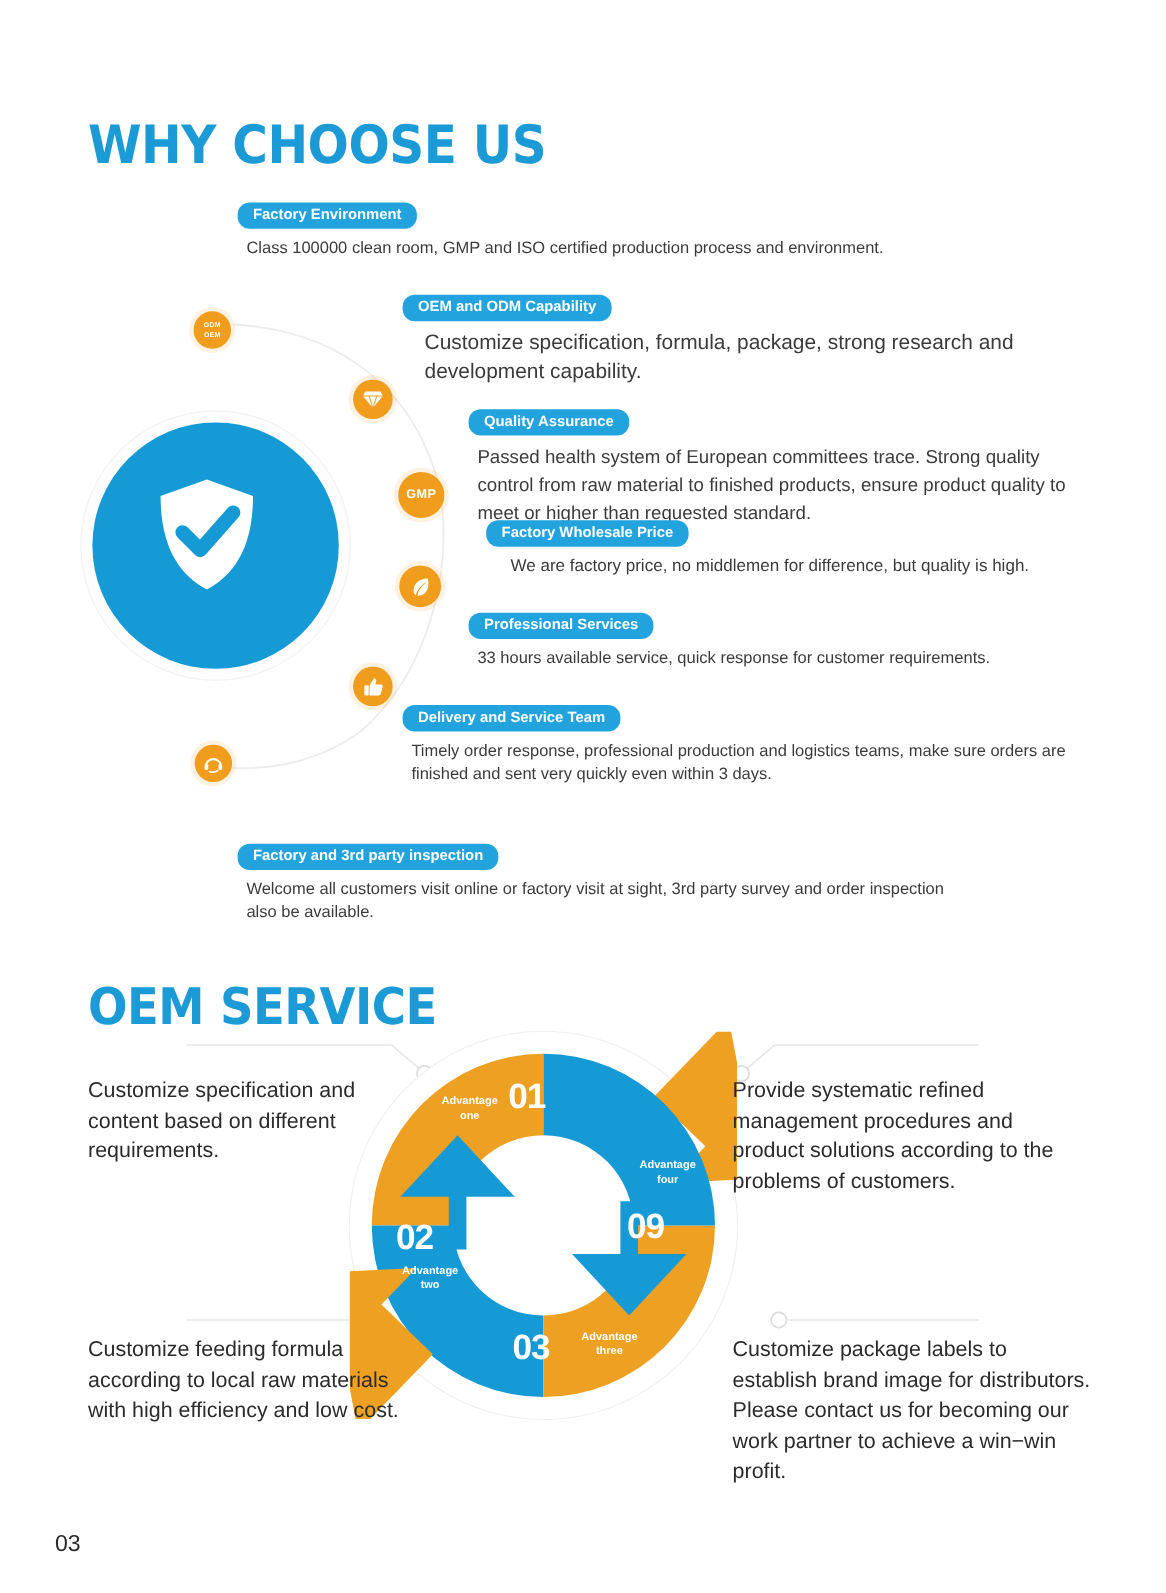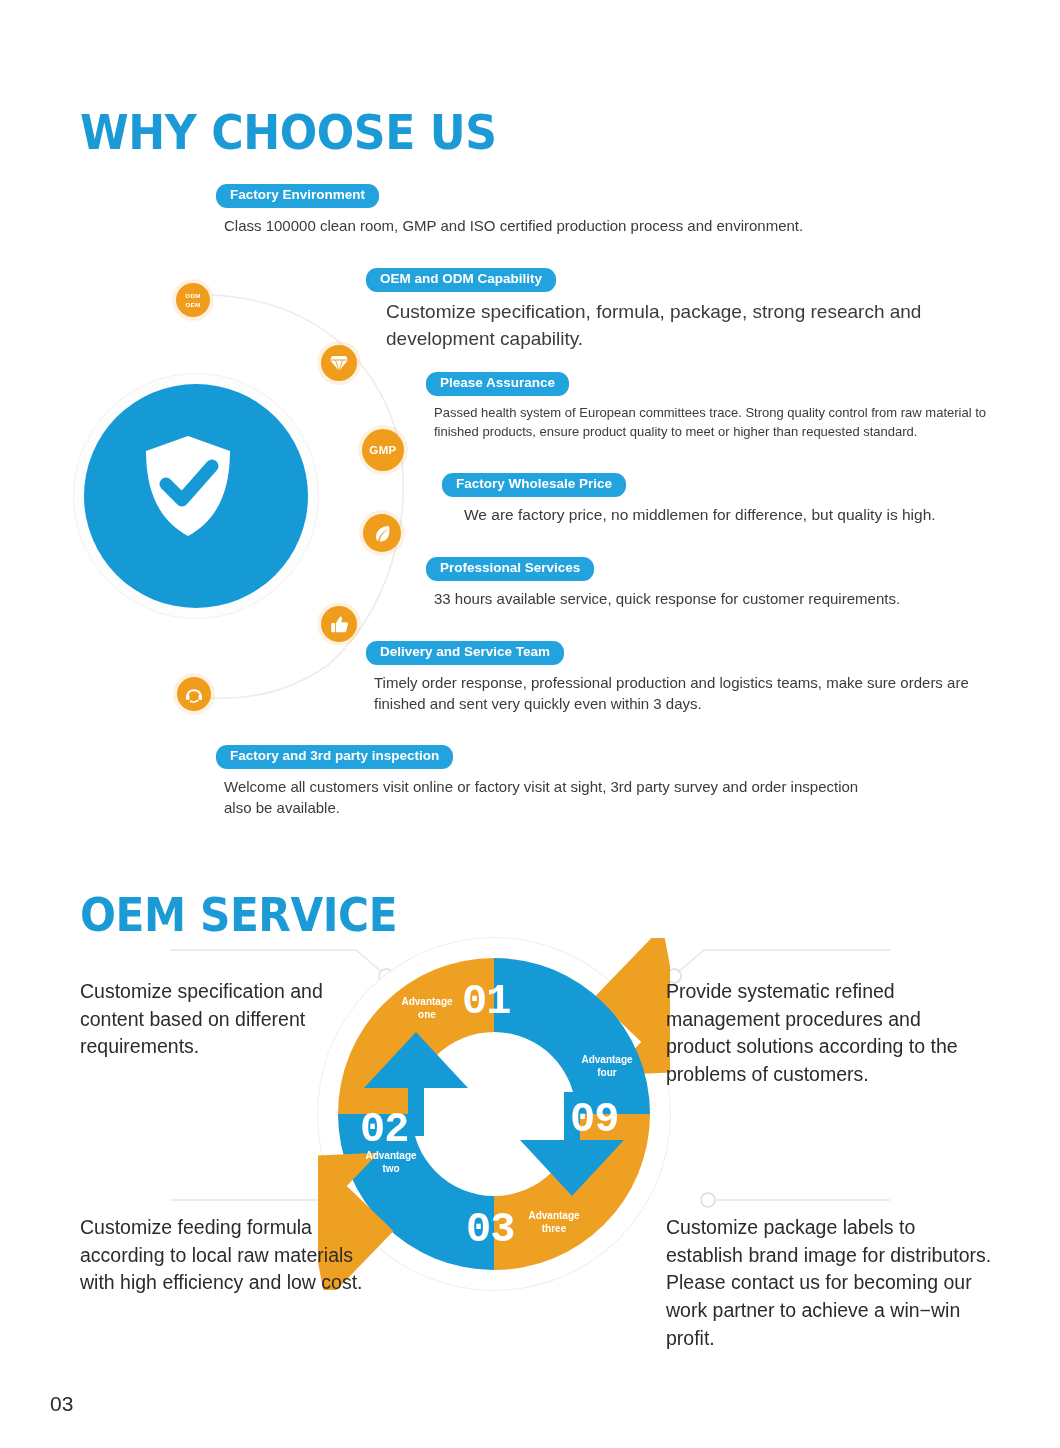--- a/index.html
+++ b/index.html
@@ -52,32 +52,32 @@
     line-height:1.42;
   }
 
   #blk1{left:216px;top:184px;}
   #blk1 .body{font-size:15px;margin-left:8px;}
 
   #blk2{left:366px;top:268px;}
   #blk2 .body{font-size:19px;margin-left:20px;width:600px;}
 
   #blk3{left:426px;top:372px;}
-  #blk3 .body{font-size:13px;margin-left:8px;width:556px;line-height:1.5;}
+  #blk3 .body{font-size:17px;margin-left:8px;width:556px;line-height:1.5;}
 
   #blk4{left:442px;top:473px;}
   #blk4 .body{font-size:15.5px;margin-left:22px;}
 
   #blk5{left:426px;top:557px;}
   #blk5 .body{font-size:15px;margin-left:8px;}
 
   #blk6{left:366px;top:641px;}
   #blk6 .body{font-size:15px;margin-left:8px;width:600px;}
 
-  #blk7{left:216px;top:745px;}
+  #blk7{left:216px;top:767px;}
   #blk7 .body{font-size:15px;margin-left:8px;width:660px;}
 
   
   .shield-wrap{position:absolute;left:74px;top:374px;width:244px;height:244px;}
   .shield-halo{
     position:absolute;inset:0;border-radius:50%;
     background:#fdfdfd;
     box-shadow:0 0 0 1px #f1f1f1;
   }
   .shield-circle{
@@ -106,21 +106,21 @@
   #node-headset{left:177px;top:677px;width:34px;height:34px;}
 
   
   .cycle{position:absolute;left:318px;top:938px;width:352px;height:352px;}
   .cycle-halo{
     position:absolute;left:0;top:0;width:352px;height:352px;border-radius:50%;
     background:#fff;box-shadow:0 0 0 1px #efefef;
   }
   .cycle svg{position:absolute;left:0;top:0;}
   .clabel{position:absolute;color:#fff;pointer-events:none;}
-  .cnum{font-size:42px;font-weight:700;font-family:Liberation Mono, monospace;letter-spacing:-1px;}
+  .cnum{font-size:32px;font-weight:700;font-family:Liberation Sans, sans-serif;letter-spacing:-1px;}
   .cadv{font-size:10px;font-weight:700;line-height:1.25;text-align:center;}
 
   
   .oem-text{
     position:absolute;
     font-size:19.5px;
     line-height:1.42;
     color:#2b2b2b;
   }
   #oem-t1{left:80px;top:978px;width:300px;}
@@ -204,21 +204,21 @@
     <span class="pill">Factory Environment</span>
     <div class="body">Class 100000 clean room, GMP and ISO certified production process and environment.</div>
   </div>
 
   <div class="blk" id="blk2">
     <span class="pill">OEM and ODM Capability</span>
     <div class="body">Customize specification, formula, package, strong research and development capability.</div>
   </div>
 
   <div class="blk" id="blk3">
-    <span class="pill">Please Assurance</span>
+    <span class="pill">Quality Assurance</span>
     <div class="body">Passed health system of European committees trace. Strong quality control from raw material to finished products, ensure product quality to meet or higher than requested standard.</div>
   </div>
 
   <div class="blk" id="blk4">
     <span class="pill">Factory Wholesale Price</span>
     <div class="body">We are factory price, no middlemen for difference, but quality is high.</div>
   </div>
 
   <div class="blk" id="blk5">
     <span class="pill">Professional Services</span>

